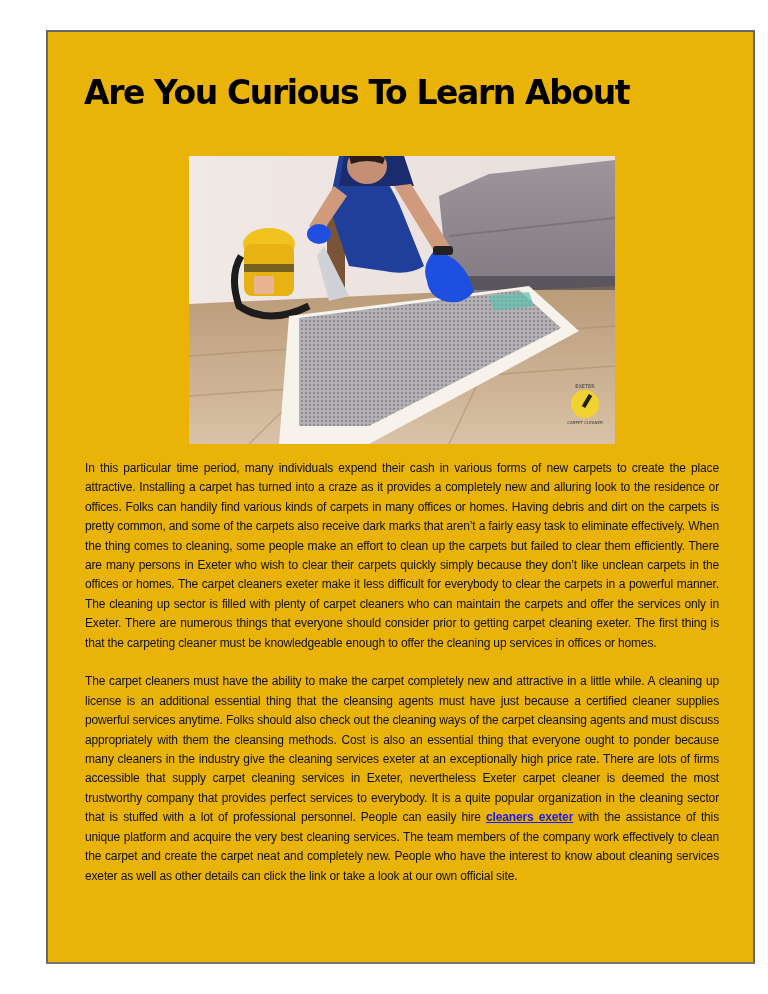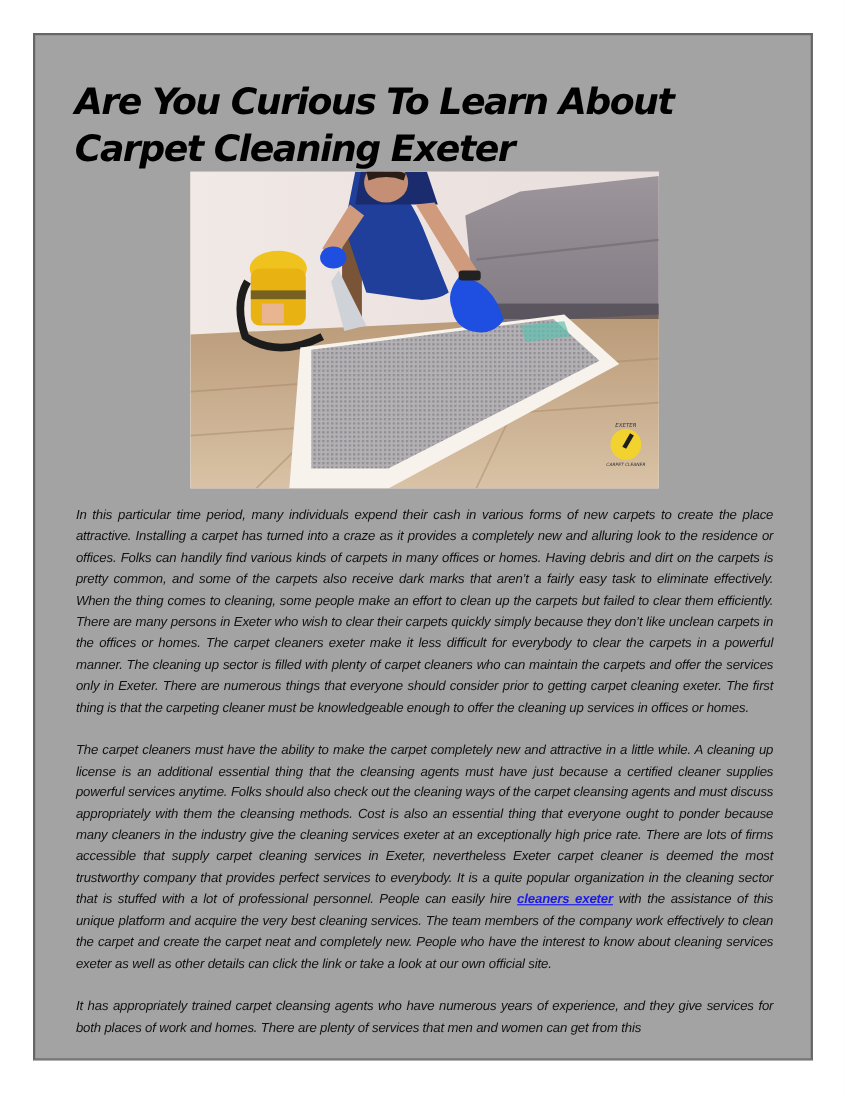--- a/index.html
+++ b/index.html
@@ -9,29 +9,28 @@
     }
     body {
       width: 768px;
       height: 994px;
       position: relative;
       overflow: hidden;
       font-family: "Liberation Sans", "DejaVu Sans", sans-serif;
     }
     .page {
       position: absolute;
-      left: 30px;
+      left: 46px;
       top: 30px;
       width: 705px;
       height: 930px;
       border: 2px solid #666666;
       border-bottom-color: #777777;
-      background: #a3a3a3;
+      background: #eab308;
       box-sizing: content-box;
-      font-style: italic;
     }
     .title {
       position: absolute;
       left: 36px;
       top: 40px;
       margin: 0;
       font-family: "DejaVu Sans", "Liberation Sans", sans-serif;
       font-weight: bold;
       font-size: 33px;
       line-height: 42px;
@@ -73,21 +72,20 @@
       margin-top: 28px;
     }
   </style>
 </head>
 <body>
 
 <div class="page">
 
   <h1 class="title">
     <span>Are You Curious To Learn About</span><br>
-    <span>Carpet Cleaning Exeter</span>
   </h1>
 
   <div class="hero">
     <svg width="426" height="288" viewBox="0 0 426 288" xmlns="http://www.w3.org/2000/svg">
       <defs>
         <linearGradient id="wall" x1="0" y1="0" x2="1" y2="0">
           <stop offset="0" stop-color="#f1e9e6"></stop>
           <stop offset="1" stop-color="#e8dedb"></stop>
         </linearGradient>
         <linearGradient id="floor" x1="0" y1="0" x2="0" y2="1">
@@ -142,16 +140,15 @@
       <circle cx="396" cy="248" r="14" fill="#f2d22e"></circle>
       <rect x="396" y="238" width="4" height="14" fill="#1e1e1e" transform="rotate(30 398 245)"></rect>
       <text x="396" y="232" font-size="5" text-anchor="middle" fill="#333" font-family="DejaVu Sans, sans-serif">EXETER</text>
       <text x="396" y="268" font-size="4" text-anchor="middle" fill="#333" font-family="DejaVu Sans, sans-serif">CARPET CLEANER</text>
     </svg>
   </div>
 
   <div class="body-text">
     <p>In this particular time period, many individuals expend their cash in various forms of new carpets to create the place attractive. Installing a carpet has turned into a craze as it provides a completely new and alluring look to the residence or offices. Folks can handily find various kinds of carpets in many offices or homes. Having debris and dirt on the carpets is pretty common, and some of the carpets also receive dark marks that aren’t a fairly easy task to eliminate effectively. When the thing comes to cleaning, some people make an effort to clean up the carpets but failed to clear them efficiently. There are many persons in Exeter who wish to clear their carpets quickly simply because they don’t like unclean carpets in the offices or homes. The carpet cleaners exeter make it less difficult for everybody to clear the carpets in a powerful manner. The cleaning up sector is filled with plenty of carpet cleaners who can maintain the carpets and offer the services only in Exeter. There are numerous things that everyone should consider prior to getting carpet cleaning exeter. The first thing is that the carpeting cleaner must be knowledgeable enough to offer the cleaning up services in offices or homes.</p>
     <p><span>The carpet cleaners must have the ability to make the carpet completely new and attractive in a little while. A cleaning up license is an additional essential thing that the cleansing agents must have just because a certified cleaner supplies powerful services anytime. Folks should also check out the cleaning ways of the carpet cleansing agents and must discuss appropriately with them the cleansing methods. Cost is also an essential thing that everyone ought to ponder because many cleaners in the industry give the cleaning services exeter at an exceptionally high price rate. There are lots of firms accessible that supply carpet cleaning services in Exeter, nevertheless Exeter carpet cleaner is deemed the most trustworthy company that provides perfect services to everybody. It is a quite popular organization in the cleaning sector that is stuffed with a lot of professional personnel. People can easily hire </span><a class="link">cleaners exeter</a><span> with the assistance of this unique platform and acquire the very best cleaning services. The team members of the company work effectively to clean the carpet and create the carpet neat and completely new. People who have the interest to know about cleaning services exeter as well as other details can click the link or take a look at our own official site.</span></p>
-    <p>It has appropriately trained carpet cleansing agents who have numerous years of experience, and they give services for both places of work and homes. There are plenty of services that men and women can get from this</p>
   </div>
 
 </div>
 
 </body></html>

